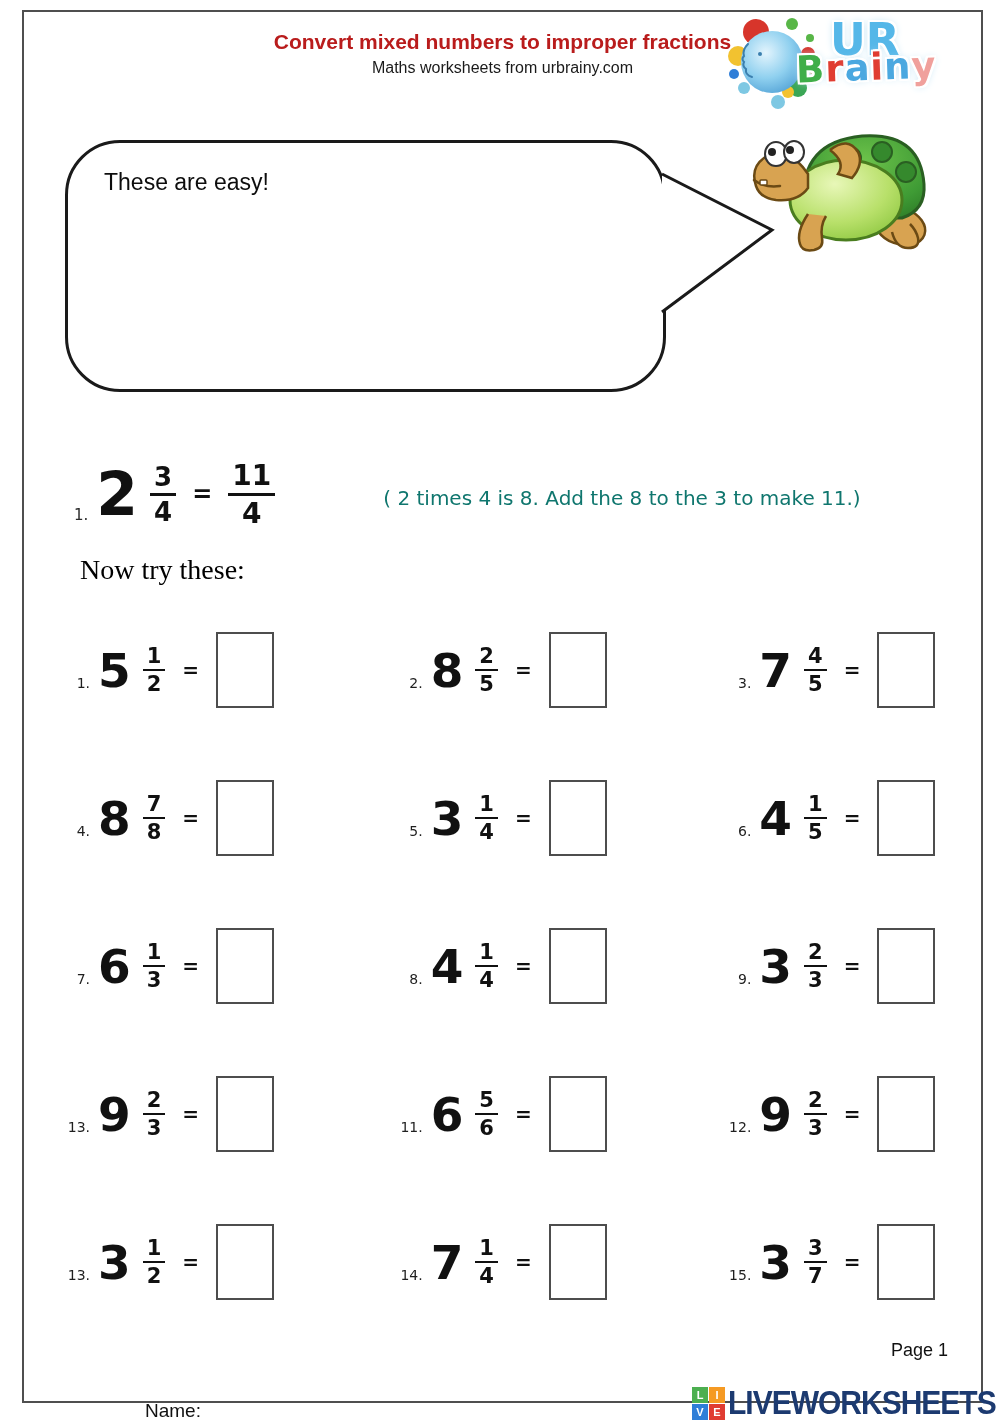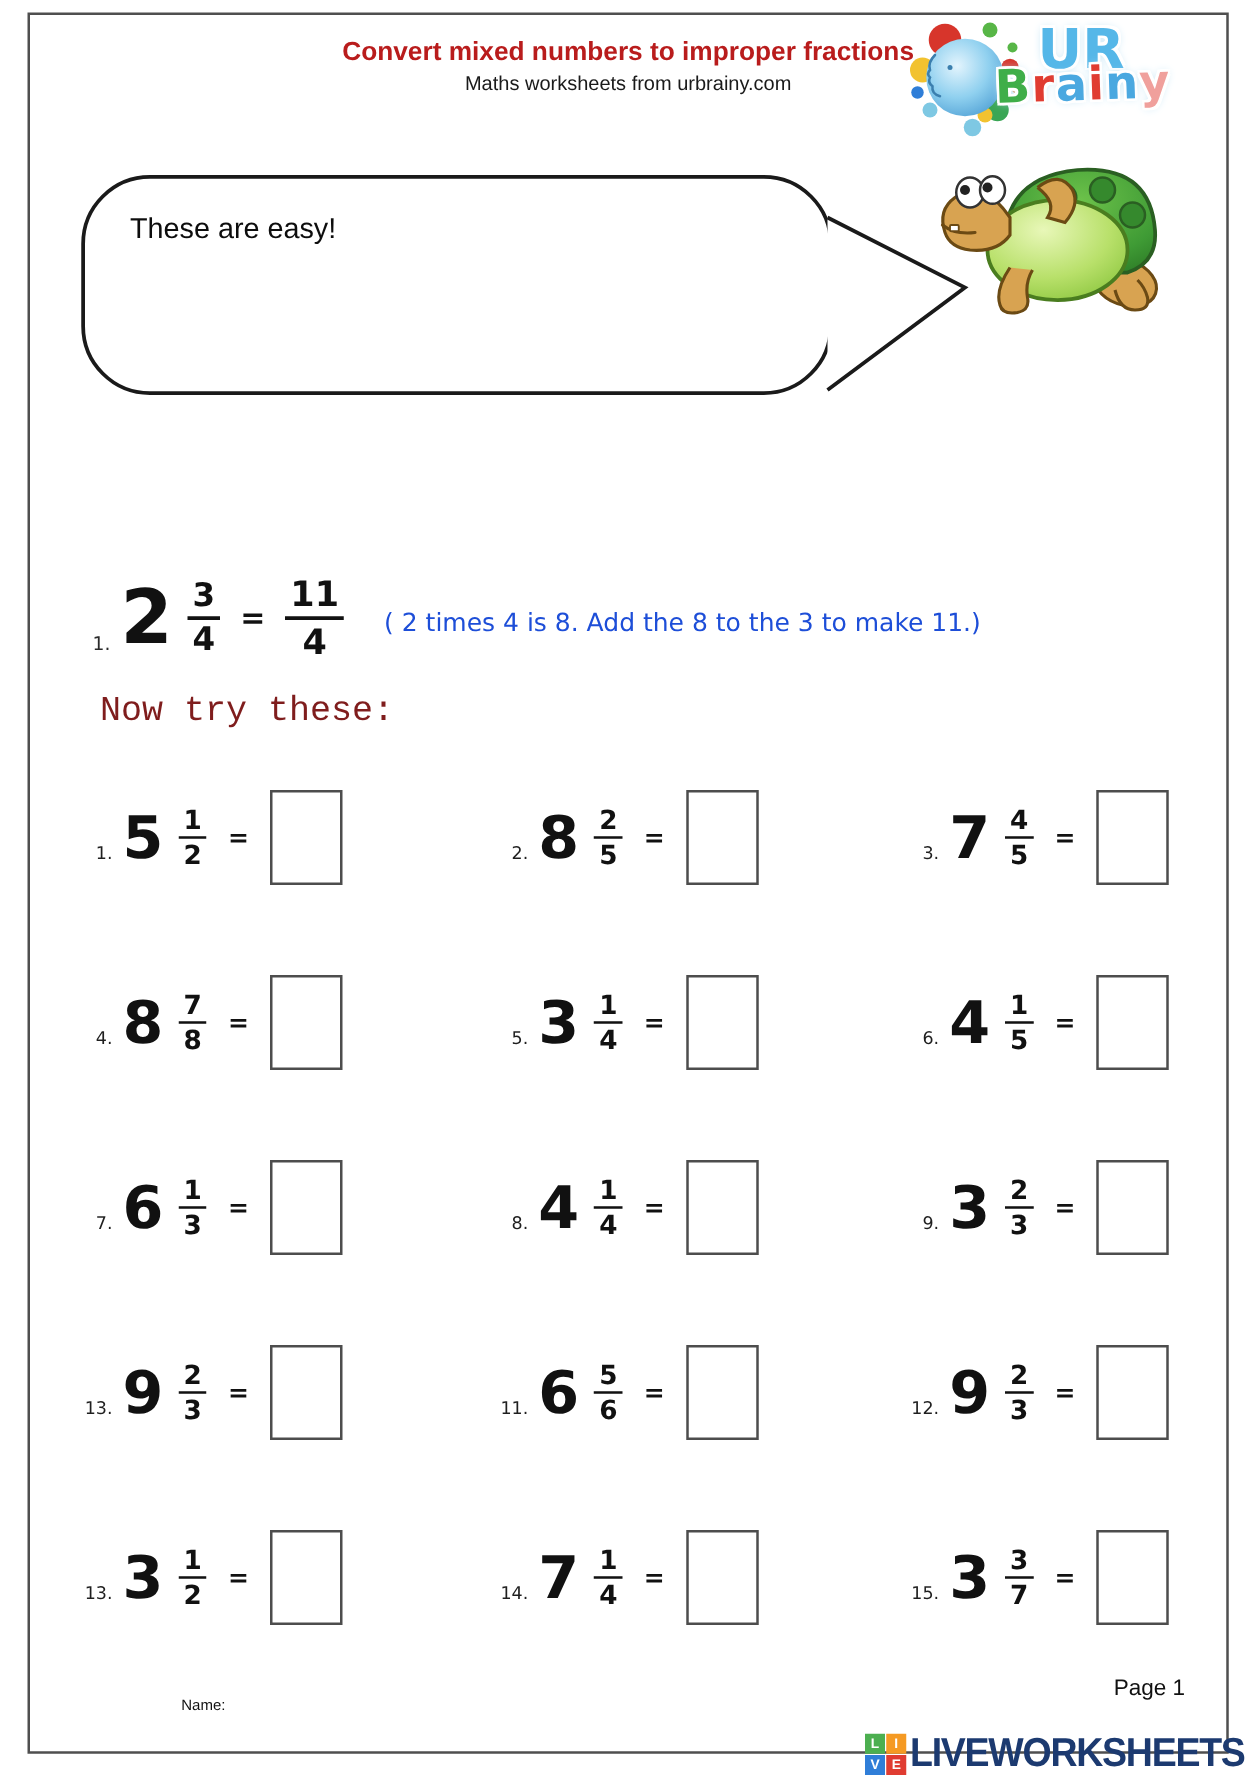--- a/index.html
+++ b/index.html
@@ -16,54 +16,54 @@
   
   .urbrainy { position:absolute; left:726px; top:12px; width:200px; height:100px; }
   .urbrainy svg { position:absolute; left:0; top:0; }
   .ur-word { position:absolute; left:104px; top:2px; font-size:44px; font-weight:bold; font-family:"DejaVu Sans", sans-serif;
              text-shadow:-2px 0 0 #fff,2px 0 0 #fff,0 -2px 0 #fff,0 2px 0 #fff,-2px -2px 0 #fff,2px 2px 0 #fff,-2px 2px 0 #fff,2px -2px 0 #fff,0 0 7px #aatrimmed; }
   .ur-word, .brainy-word span {
              text-shadow:-2px 0 0 #fff,2px 0 0 #fff,0 -2px 0 #fff,0 2px 0 #fff,-2px -2px 0 #fff,2px 2px 0 #fff,-2px 2px 0 #fff,2px -2px 0 #fff,0 0 8px #b8dff2; }
   .brainy-word { position:absolute; left:70px; top:34px; font-size:37px; font-weight:bold; font-family:"DejaVu Sans", sans-serif; transform:rotate(-2deg); letter-spacing:1px; }
 
   
-  .bubble { position:absolute; left:65px; top:140px; width:601px; height:176px; border:3px solid #1a1a1a; border-radius:55px;
+  .bubble { position:absolute; left:65px; top:140px; width:601px; height:252px; border:3px solid #1a1a1a; border-radius:55px;
             padding:25px 36px 0 36px; font-size:23px; line-height:1.3; color:#0d0d0d; background:#fff; }
   .bubble p { margin-bottom:19px; }
   .bubble-tail { position:absolute; left:660px; top:168px; z-index:3; }
   .turtle { position:absolute; left:742px; top:114px; }
 
   
   .example { position:absolute; left:74px; top:444px; height:100px; display:flex; align-items:center; font-family:"DejaVu Sans", sans-serif; }
   .ex-num { font-size:15px; color:#2a2a2a; margin:42px 8px 0 0; }
   .ex-whole { font-size:60px; font-weight:600; line-height:1; }
   .frac { display:inline-block; text-align:center; }
   .frac .num { display:block; border-bottom:3px solid #111; padding:0 4px 1px 4px; }
   .frac .den { display:block; padding-top:1px; }
   .ex-frac { font-size:26px; font-weight:600; margin-left:12px; }
   .ex-eq { font-size:24px; font-weight:bold; margin:0 16px; }
   .ex-result { font-size:28px; font-weight:600; }
-  .ex-note { font-size:20px; margin-left:32px; margin-top:8px; color:#1d4ed8; }
-
-  .prompt { position:absolute; left:80px; top:554px; font-size:28px; font-family:Liberation Mono, monospace; color:#7f1d1d; }
+  .ex-note { font-size:20px; margin-left:108px; margin-top:8px; color:#0f766e; }
+
+  .prompt { position:absolute; left:80px; top:554px; font-size:28px; font-family:Liberation Serif, serif; color:#000000; }
 
   
   .grid { position:absolute; left:40px; top:596px; width:920px; display:grid; grid-template-columns:repeat(3,1fr); grid-auto-rows:148px; }
   .problem { display:flex; align-items:center; padding-left:26px; font-family:"DejaVu Sans", sans-serif; }
   .problem:nth-child(3n+2) { padding-left:52px; }
   .problem:nth-child(3n)   { padding-left:74px; }
   .pnum { font-size:14px; color:#1f1f1f; min-width:24px; text-align:right; margin:26px 8px 0 0; }
   .whole { font-size:47px; font-weight:600; line-height:1; }
   .pfrac { font-size:21px; font-weight:600; margin-left:12px; }
   .pfrac .num { border-bottom:2.5px solid #111; padding:0 4px 1px 4px; }
   .eq { font-size:20px; font-weight:bold; margin:0 17px; }
   .answer-box { width:58px; height:76px; border:2px solid #4d4d4d; background:#fff; display:inline-block; }
 
   
-  .name-label { position:absolute; left:145px; top:1357px; font-size:12px; }
+  .name-label { position:absolute; left:145px; top:1400px; font-size:19px; }
   .page-label { position:absolute; right:52px; top:1340px; font-size:18px;margin-left:48px; }
 
   
   .lw { position:absolute; left:692px; top:1386px; display:flex; align-items:center; z-index:4; }
   .lw-icon { display:grid; grid-template-columns:16px 16px; grid-auto-rows:16px; gap:1px; margin-right:3px; }
   .lw-icon span { display:flex; align-items:center; justify-content:center; color:#fff; font-size:11px; font-weight:bold; font-family:"Liberation Sans", sans-serif; }
   .lw-text { font-size:30px; font-weight:bold; letter-spacing:-1px; transform:scaleY(1.08); font-family:"Liberation Sans", sans-serif; }
 </style>
 </head>
 <body>

